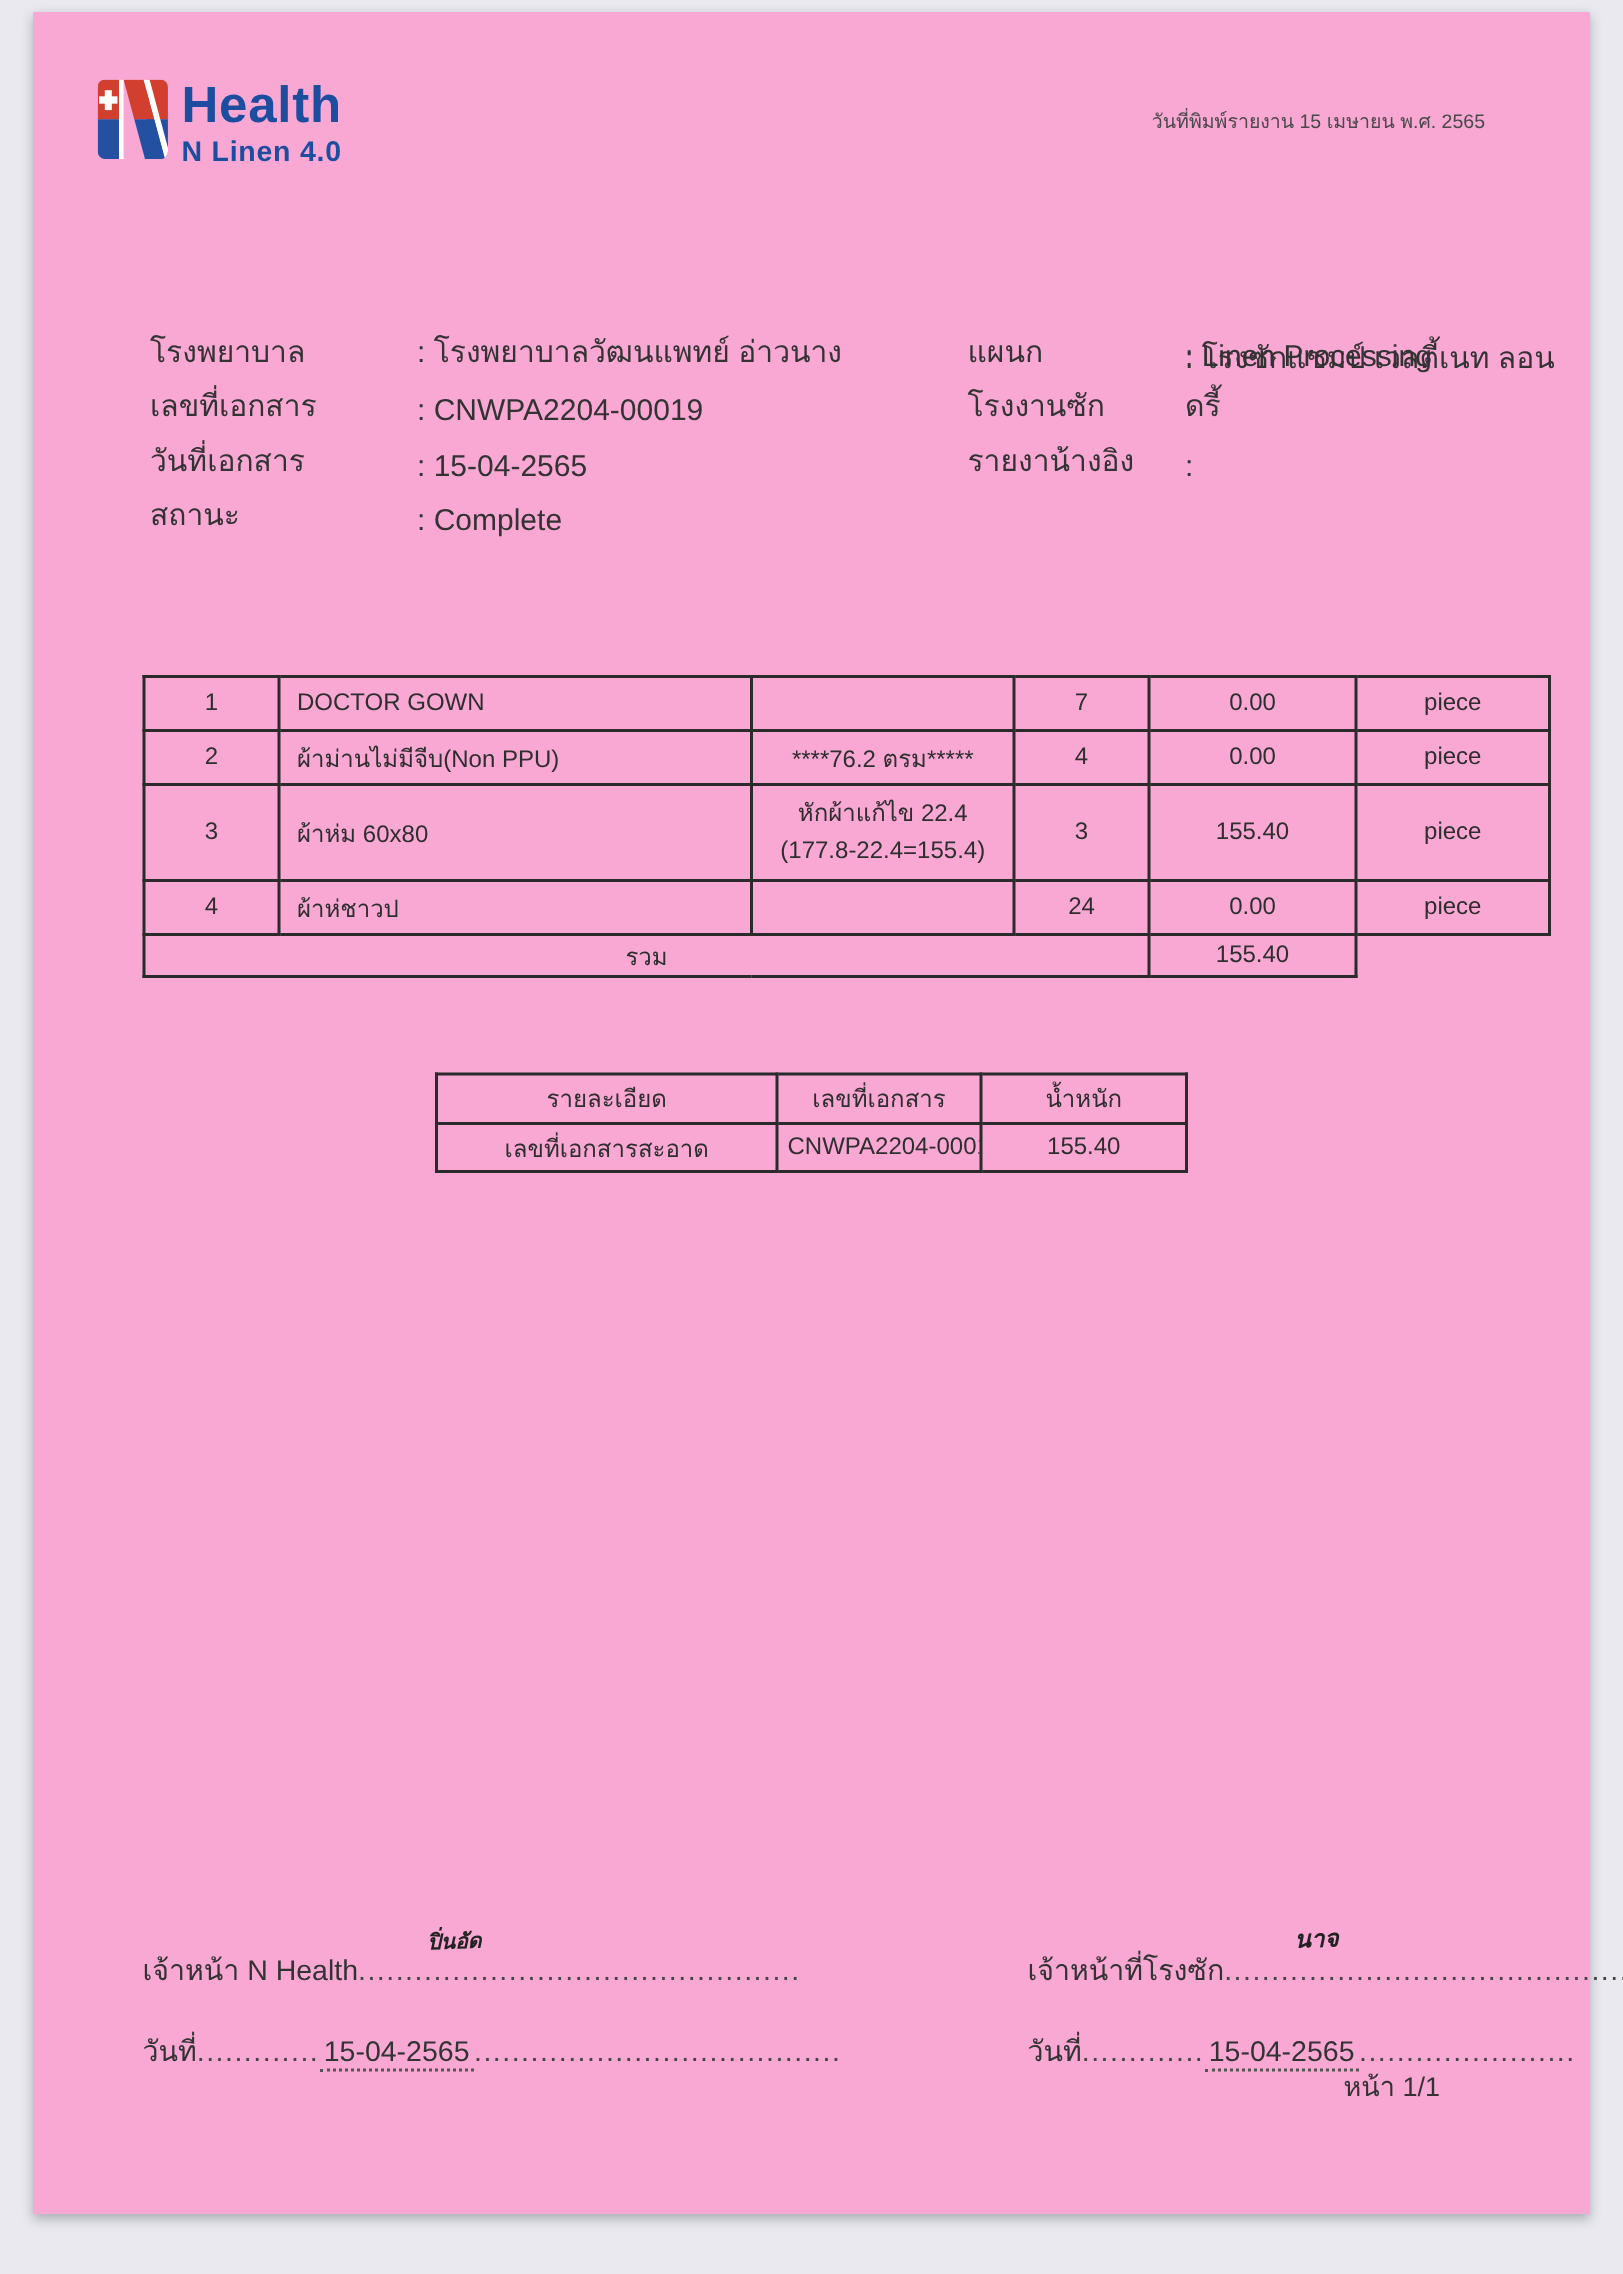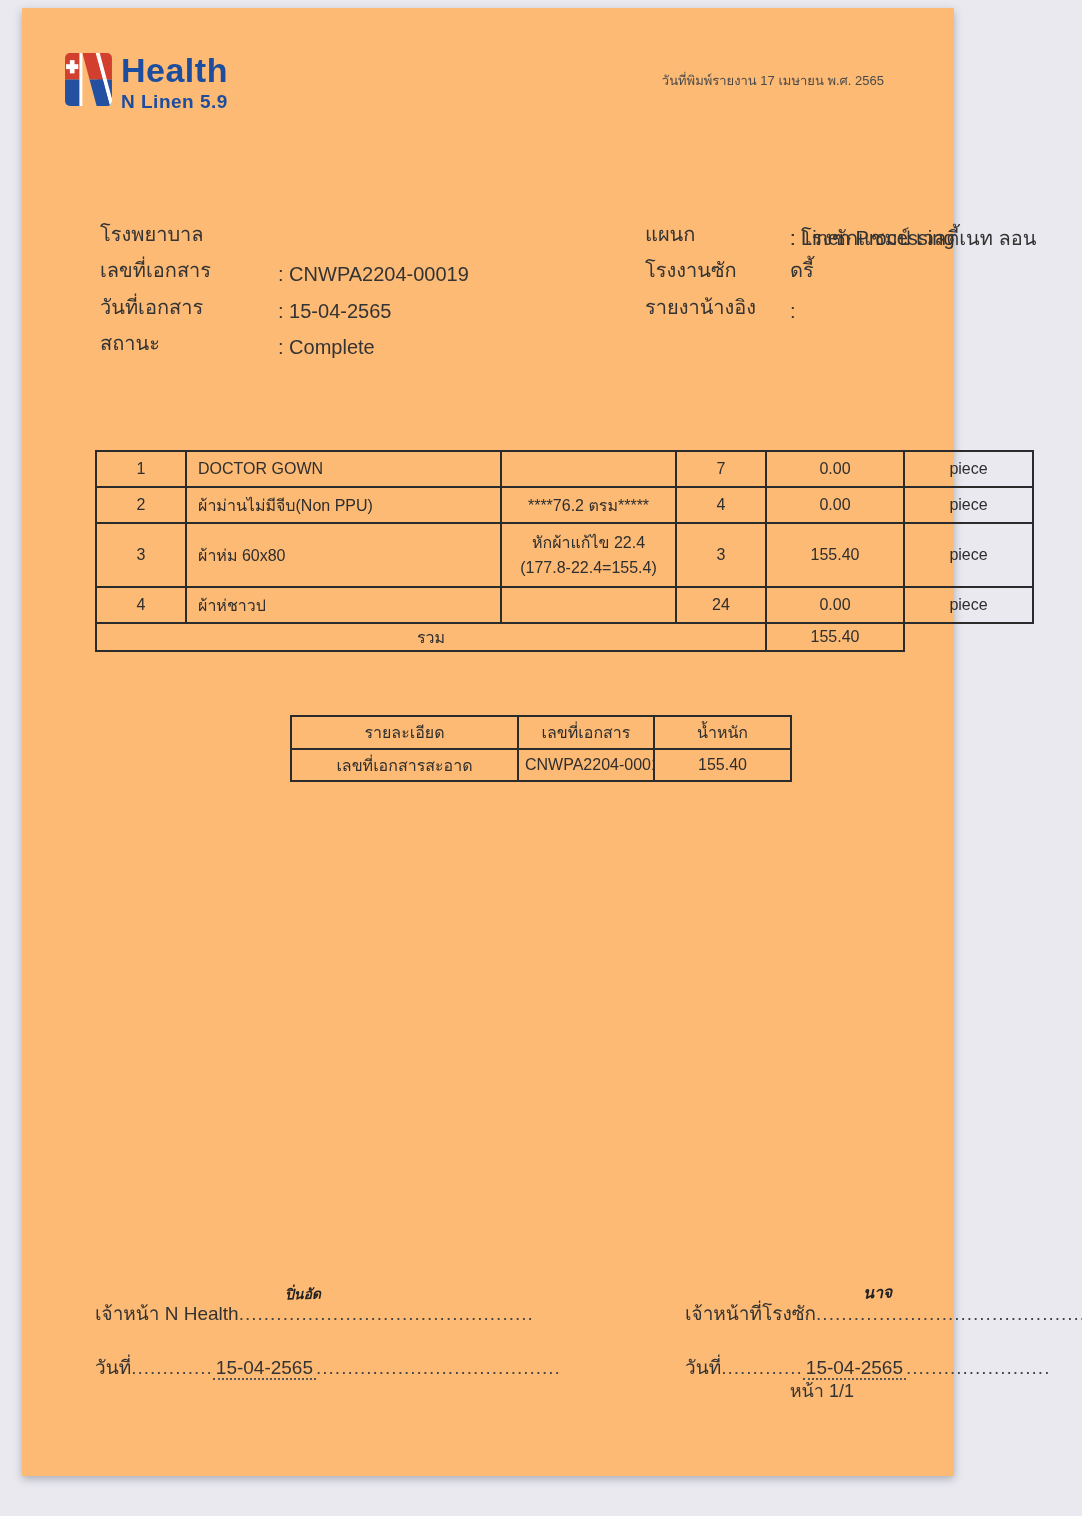--- a/index.html
+++ b/index.html
@@ -5,22 +5,22 @@
   html,body{margin:0;padding:0;}
   body{
     width:1082px;height:1516px;
     background:#e9e9ef;
     font-family:"Liberation Sans","DejaVu Sans",sans-serif;
     color:#333;
     position:relative;
     overflow:hidden;
   }
   .page{
-    position:absolute;left:22px;top:8px;width:932px;height:1468px;
-    background:#fdba74;
+    position:absolute;left:22px;top:8px;width:1038px;height:1468px;
+    background:#f9a8d4;
     box-shadow:0 3px 8px rgba(60,60,80,.35);
     border-radius:1px;
   }
   
   .logo-wrap{position:absolute;left:43px;top:45px;display:flex;align-items:flex-start;}
   .logo-mark{width:47px;height:53px;border-radius:5px;overflow:hidden;flex:none;}
   .logo-text{margin-left:9px;line-height:1;}
   .brand{font-size:34px;font-weight:bold;color:#1d4d9f;letter-spacing:.5px;}
   .brand-sub{font-size:19px;font-weight:bold;color:#1d4d9f;margin-top:5px;letter-spacing:.5px;}
   .print-date{position:absolute;top:62px;right:70px;font-size:13px;color:#4a4a4a;}
@@ -78,30 +78,31 @@
         <rect x="14" y="0" width="3" height="52" fill="#ffffff"></rect>
 
         <rect x="0" y="0" width="14" height="26" fill="#d23f2e"></rect>
         <rect x="0" y="26" width="14" height="26" fill="#2350a0"></rect>
         <rect x="4.7" y="7" width="4.6" height="13" fill="#ffffff"></rect>
         <rect x="1" y="11" width="12" height="4.8" fill="#ffffff"></rect>
       </svg>
     </div>
     <div class="logo-text">
       <div class="brand">Health</div>
-      <div class="brand-sub">N Linen 5.9</div>
-    </div>
-  </div>
-
-  <div class="print-date">วันที่พิมพ์รายงาน 17 เมษายน พ.ศ. 2565</div>
+      <div class="brand-sub">N Linen 4.0</div>
+    </div>
+  </div>
+
+  <div class="print-date">วันที่พิมพ์รายงาน 15 เมษายน พ.ศ. 2565</div>
 
 
   <div class="info-col info-left">
     <div class="row">
       <span class="lbl">โรงพยาบาล</span>
+      <span class="val">: โรงพยาบาลวัฒนแพทย์ อ่าวนาง</span>
     </div>
     <div class="row">
       <span class="lbl">เลขที่เอกสาร</span>
       <span class="val">: CNWPA2204-00019</span>
     </div>
     <div class="row">
       <span class="lbl">วันที่เอกสาร</span>
       <span class="val">: 15-04-2565</span>
     </div>
     <div class="row">

